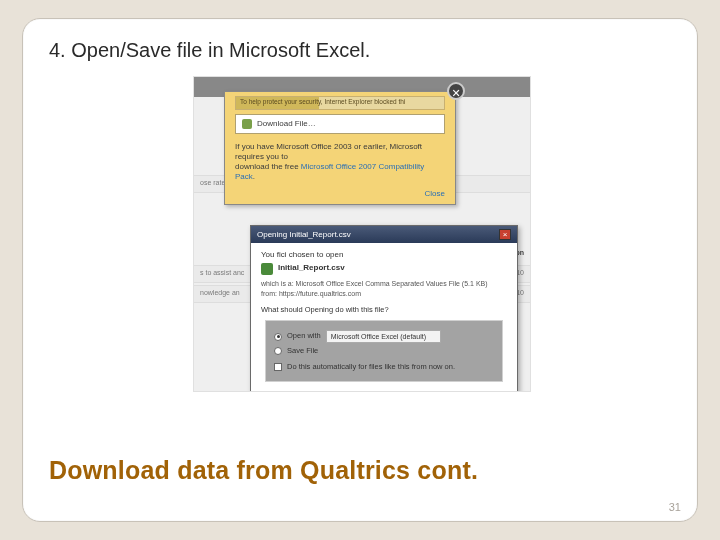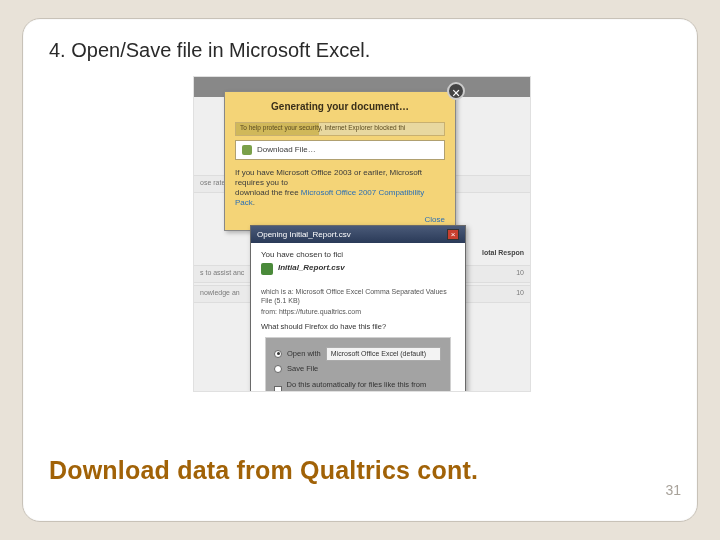--- a/index.html
+++ b/index.html
@@ -131,39 +131,39 @@
     text-align: right;
     padding: 3px 10px 0 0;
     color: #2a6fb5;
     font-size: 8px;
   }
   
   .ff-dialog {
     position: absolute;
     top: 148px;
     left: 56px;
-    width: 216px;
+    width: 268px;
     background: #fff;
     border: 1px solid #6a6a6a;
     box-shadow: 2px 2px 5px rgba(0,0,0,0.3);
     font-size: 8px;
     color: #333;
   }
   .ff-titlebar {
     background: linear-gradient(#4a5a78, #2a3a58);
     color: #fff;
     font-size: 8px;
     padding: 3px 6px;
     display: flex;
     justify-content: space-between;
     align-items: center;
   }
   .ff-x { width:12px; height:11px; background:#c84030; color:#fff; font-size:8px; text-align:center; line-height:10px; border:1px solid #333; }
   .ff-content { padding: 7px 10px 8px 10px; line-height:1.35; }
-  .ff-file-row { display:flex; align-items:center; gap:5px; margin:2px 0 12px 0;font-style:italic; }
+  .ff-file-row { display:flex; align-items:center; gap:5px; margin:2px 0 4px 0; }
   .ff-file-icon { width:12px; height:12px; background:#4a8a3a; border-radius:2px; }
   .ff-file-name { font-weight:bold; font-size:8px; }
   .ff-sub { font-size:7px; color:#555; margin:1px 0; }
   .ff-question { margin-top:6px; font-size:7.5px; }
   .ff-choice-box {
     margin: 5px 4px 4px 4px;
     padding: 6px 8px;
     border: 1px solid #d0d0d0;
     background: #a3a3a3;
   }
@@ -183,22 +183,22 @@
     left: 26px;
     bottom: 36px;
     font-size: 25px;
     font-weight: bold;
     color: #a16207;
     letter-spacing: 0.2px;
   }
   .page-num {
     position: absolute;
     right: 16px;
-    bottom: 23px;
-    font-size: 14px;
+    bottom: 8px;
+    font-size: 11px;
     color: #a8a29a;
   }
 </style>
 </head>
 <body>
 
 <div class="slide-frame">
 
   <div class="instruction">4. Open/Save file in Microsoft Excel.</div>
 
@@ -215,21 +215,20 @@
       </div>
       <div class="bg-row r3" style="top:208px">
         <span>nowledge an</span>
         <span>10</span>
       </div>
       <div style="position:absolute; top:172px; right:6px; font-size:7px; color:#444; font-weight:bold">lotal Respon</div>
     </div>
 
     <div class="gen-modal">
       <div class="gen-close-btn">✕</div>
-      <div class="gen-title">Generating your document…</div>
       <div class="gen-bar">
         <div class="prog"></div>
         <span style="position:absolute; left:4px; top:1px; font-size:6.5px; color:#5a4a20">To help protect your security, Internet Explorer blocked thi</span>
       </div>
       <div class="gen-dl">
         <span class="icon"></span>
         <span>Download File…</span>
       </div>
       <div class="gen-body">
         <span>If you have Microsoft Office 2003 or earlier, Microsoft requires you to</span><br>
@@ -238,28 +237,28 @@
       </div>
       <div class="gen-close-link">Close</div>
     </div>
 
     <div class="ff-dialog">
       <div class="ff-titlebar">
         <span>Opening Initial_Report.csv</span>
         <span class="ff-x">×</span>
       </div>
       <div class="ff-content">
-        <div>You have chosen to fici</div>
+        <div>You fici chosen to open</div>
         <div class="ff-file-row">
           <span class="ff-file-icon"></span>
           <span class="ff-file-name">Initial_Report.csv</span>
         </div>
         <div class="ff-sub">which is a: Microsoft Office Excel Comma Separated Values File (5.1 KB)</div>
         <div class="ff-sub">from: https://future.qualtrics.com</div>
-        <div class="ff-question">What should Firefox do have this file?</div>
+        <div class="ff-question">What should Opening do with this file?</div>
         <div class="ff-choice-box">
           <div class="ff-choice">
             <span class="ff-radio on"></span>
             <span>Open with</span>
             <span class="ff-select">Microsoft Office Excel (default)</span>
           </div>
           <div class="ff-choice">
             <span class="ff-radio"></span>
             <span>Save File</span>
           </div>

